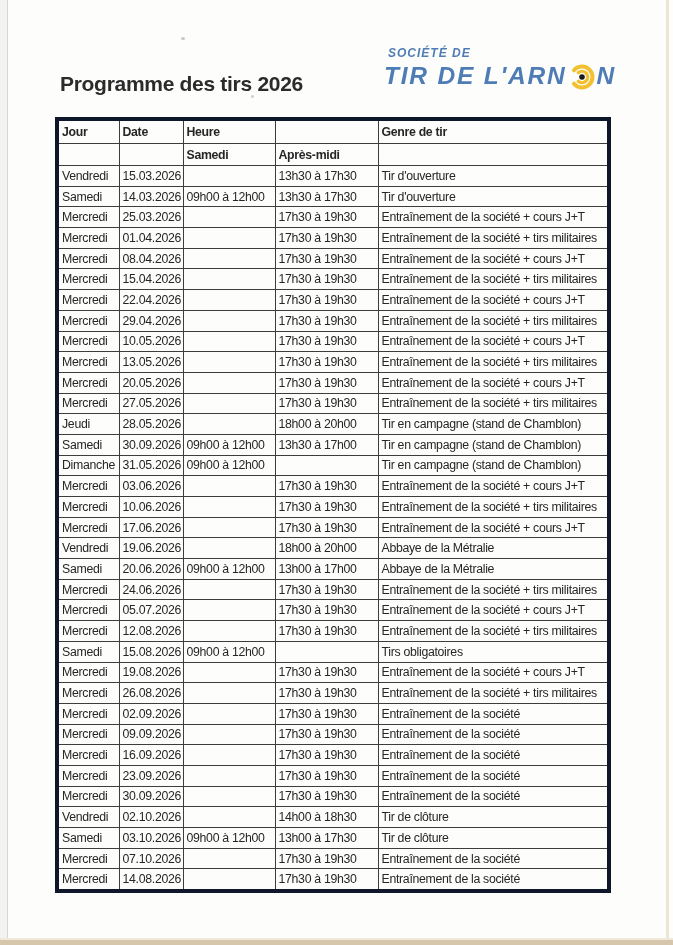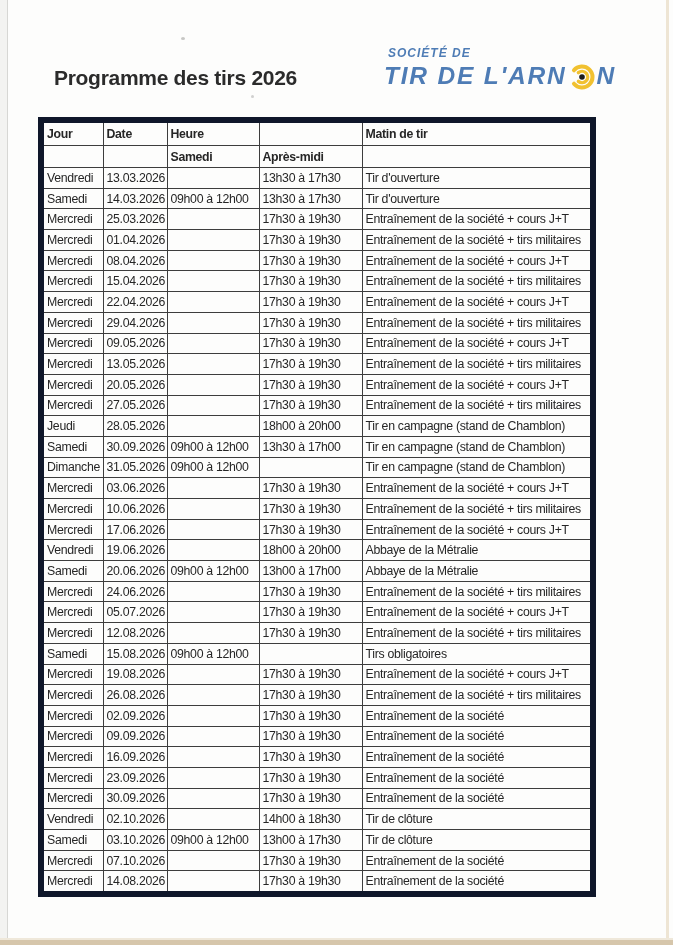--- a/index.html
+++ b/index.html
@@ -14,36 +14,36 @@
   
   .scan-edge-left{position:absolute;left:0;top:0;bottom:0;width:7px;background:#f3f3f1;border-right:1px solid #d7d7d4;}
   .scan-edge-right{position:absolute;right:4px;top:0;bottom:0;width:3px;background:#ebe1cd;opacity:.85;}
   .scan-edge-bottom{position:absolute;left:0;right:0;bottom:0;height:5px;background:#d6c6ab;}
   .scan-edge-bottom2{position:absolute;left:0;right:0;bottom:5px;height:2px;background:#efe8da;}
   .speck{position:absolute;border-radius:50%;background:#9a9a98;}
   .speck.s1{left:181px;top:37px;width:4px;height:3px;opacity:.55;}
   .speck.s2{left:251px;top:95px;width:3px;height:3px;opacity:.45;}
 
   .title{
-    position:absolute;left:53px;top:65px;margin:1px;
+    position:absolute;left:53px;top:65px;margin:7px;
     font-size:21px;font-weight:bold;letter-spacing:-0.3px;color:#2b2b2b;
   }
   .logo{
     position:absolute;left:384px;top:47px;
     color:var(--logo-blue,#4e7cb5);
     font-style:italic;font-weight:bold;line-height:1;
   }
   .logo-top{font-size:12px;letter-spacing:1px;margin:0 0 3px 4px;}
   .logo-main{font-size:24.5px;letter-spacing:1.8px;display:flex;align-items:center;white-space:nowrap;}
   .logo-main .target{width:28px;height:28px;margin:0 1px;position:relative;top:1px;flex:0 0 auto;}
 
   table.schedule{
-    position:absolute;left:38px;top:117px;width:552px;
+    position:absolute;left:55px;top:117px;width:552px;
     border-collapse:collapse;table-layout:fixed;
-    border:6px solid #0f172a;
+    border:4px solid #0f172a;
     padding-left:48px;
   }
   table.schedule td{
     border:1px solid #3d3d3d;
     padding:0 2px 0 3px;
     vertical-align:middle;
     font-size:12.3px;letter-spacing:-0.3px;
     white-space:nowrap;overflow:hidden;
     color:#262626;
   }
@@ -85,34 +85,34 @@
         <col style="width:92px">
         <col style="width:103px">
         <col style="width:231px">
     </colgroup>
     <thead>
       <tr class="hr1">
         <td>Jour</td>
         <td>Date</td>
         <td>Heure</td>
         <td></td>
-        <td>Matin de tir</td>
+        <td>Genre de tir</td>
       </tr>
       <tr class="hr2">
         <td></td>
         <td></td>
         <td>Samedi</td>
         <td>Après-midi</td>
         <td></td>
       </tr>
     </thead>
     <tbody>
     <tr>
       <td>Vendredi</td>
-      <td>13.03.2026</td>
+      <td>15.03.2026</td>
       <td></td>
       <td>13h30 à 17h30</td>
       <td>Tir d'ouverture</td>
     </tr>
 
     <tr>
       <td>Samedi</td>
       <td>14.03.2026</td>
       <td>09h00 à 12h00</td>
       <td>13h30 à 17h30</td>
@@ -162,21 +162,21 @@
     <tr>
       <td>Mercredi</td>
       <td>29.04.2026</td>
       <td></td>
       <td>17h30 à 19h30</td>
       <td>Entraînement de la société + tirs militaires</td>
     </tr>
 
     <tr>
       <td>Mercredi</td>
-      <td>09.05.2026</td>
+      <td>10.05.2026</td>
       <td></td>
       <td>17h30 à 19h30</td>
       <td>Entraînement de la société + cours J+T</td>
     </tr>
 
     <tr>
       <td>Mercredi</td>
       <td>13.05.2026</td>
       <td></td>
       <td>17h30 à 19h30</td>

